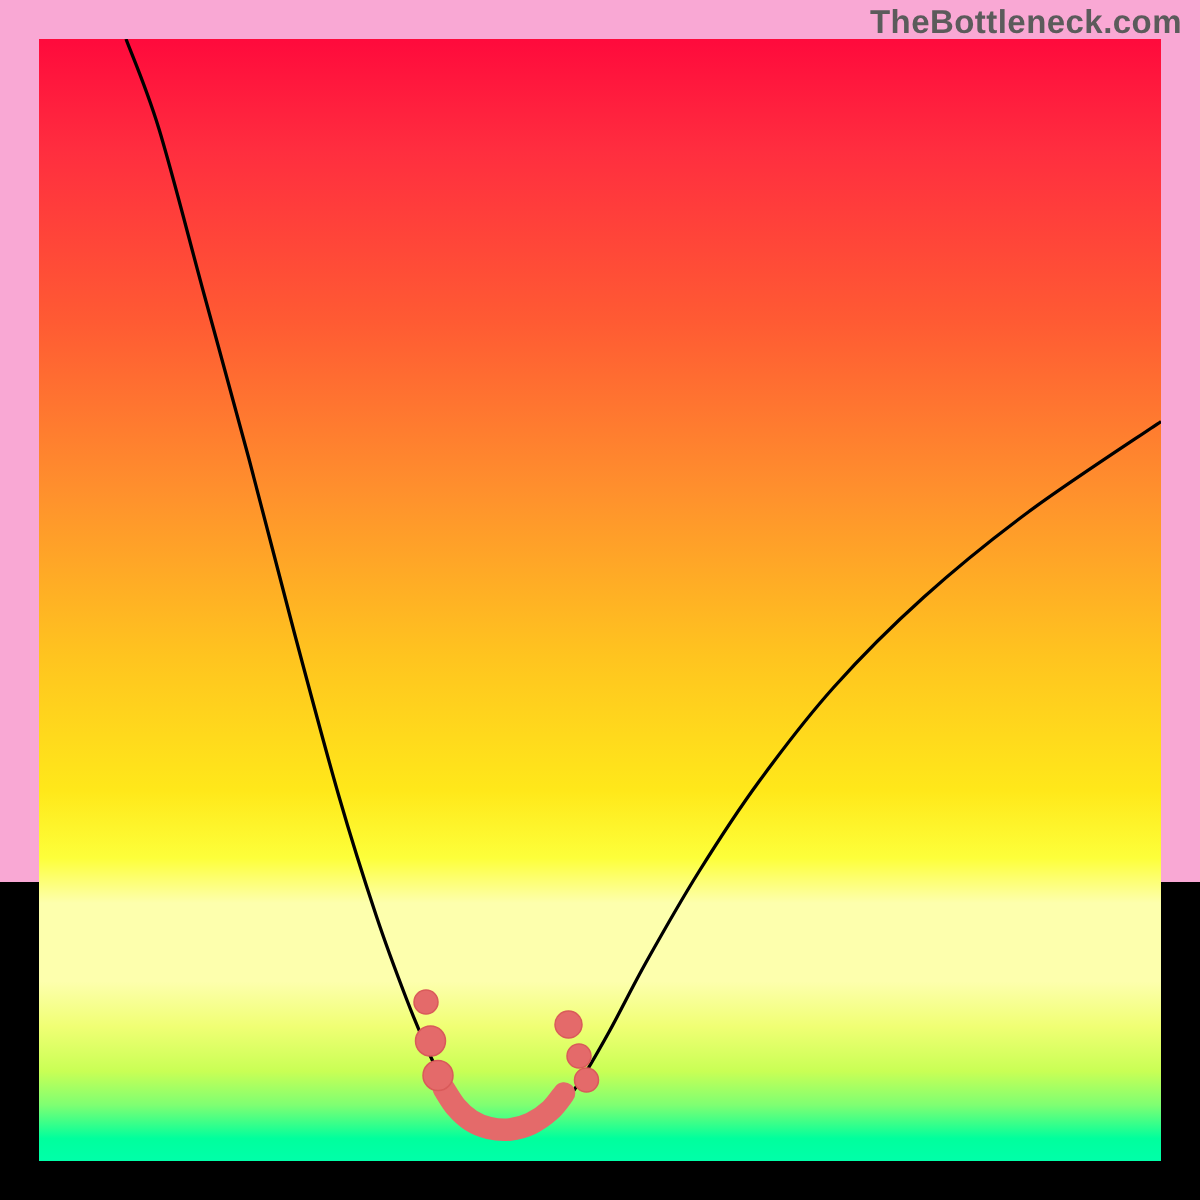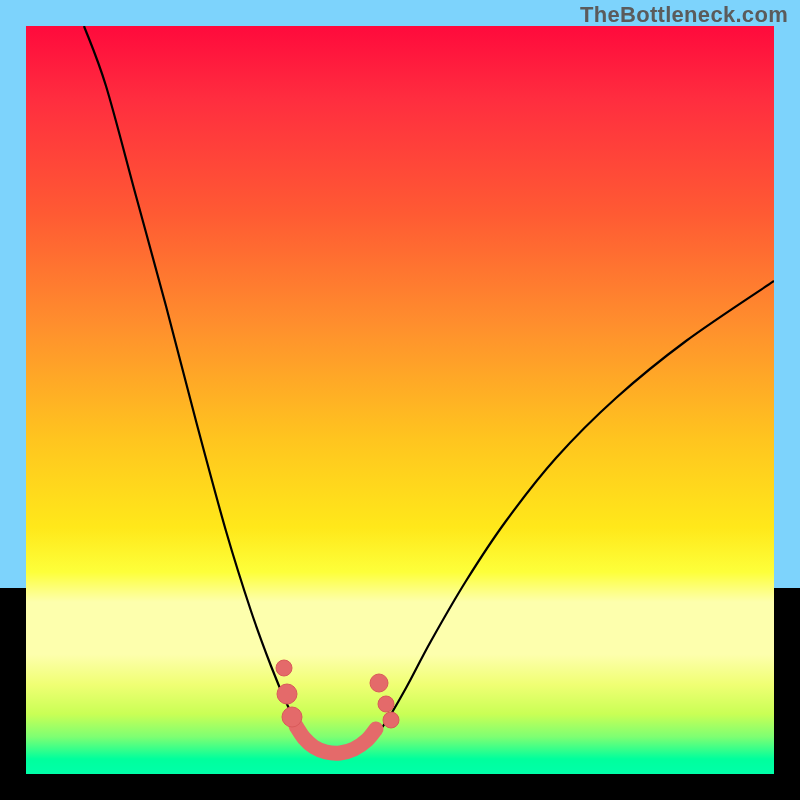--- a/index.html
+++ b/index.html
@@ -10,21 +10,21 @@
     background: #000;
     overflow: hidden;
     font-family: Arial, Helvetica, sans-serif;
   }
   .frame {
     position: absolute;
     top: 0;
     left: 0;
     width: 800px;
     height: 588px;
-    background: #7dd3fc;
+    background: #f9a8d4;
   }
   .plot {
     position: absolute;
     top: 26px;
     left: 26px;
     width: 748px;
     height: 748px;
     overflow: hidden;
   }
   .gradient-main {

